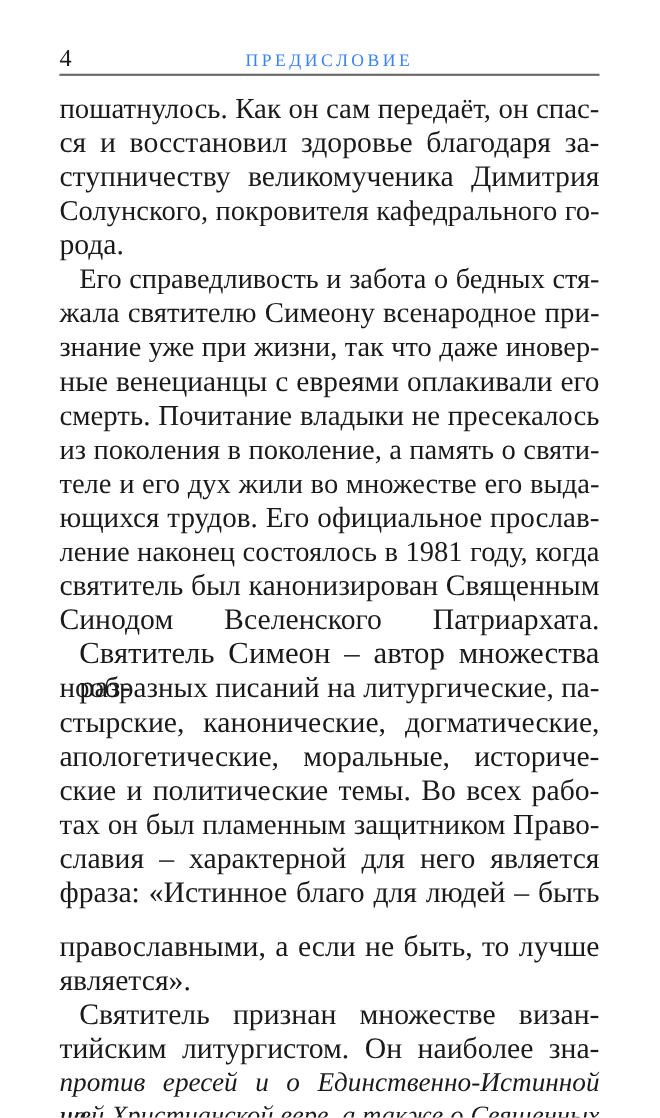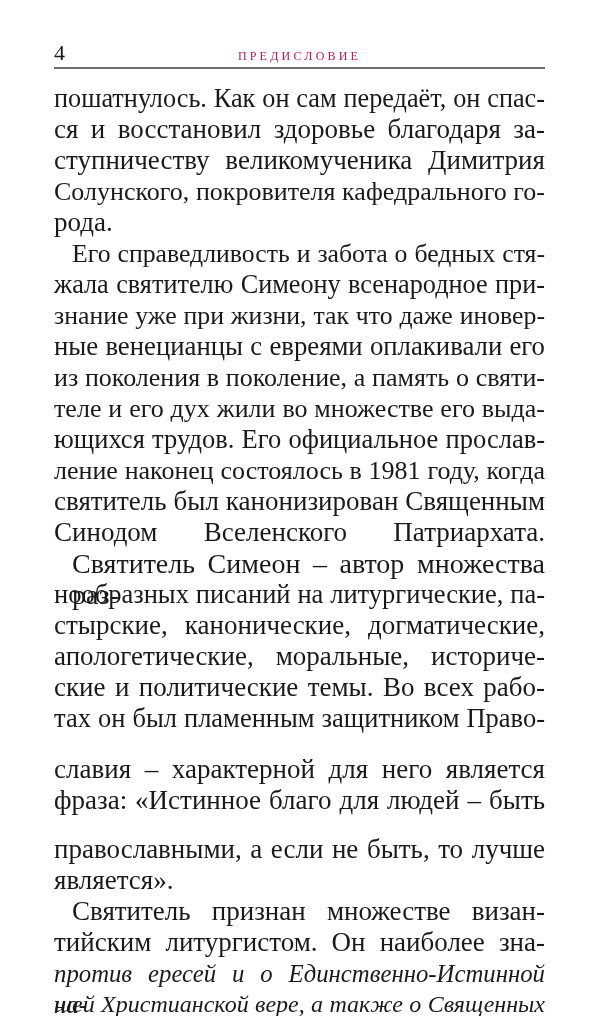--- a/index.html
+++ b/index.html
@@ -35,24 +35,24 @@
       top: 2px;
       font-size: 22px;
       line-height: 22px;
     }
     .section-title {
       position: absolute;
       left: 0;
       right: 0;
       top: 9px;
       text-align: center;
-      font-size: 12px;
+      font-size: 16px;
       letter-spacing: 3.2px;
       line-height: 14px;
-      color: #be185d;
+      color: #3b82f6;
     }
     .text-body {
       position: absolute;
       top: 83px;
       left: 0;
       width: 491px;
     }
     .line {
       display: block;
       height: 31px;
@@ -92,33 +92,34 @@
   <div class="text-body" id="text-body">
       <div class="line just" style="white-space: normal; font-size: 26.25px;"><span>пошатнулось. Как он сам передаёт, он спас-</span></div>
       <div class="line just" style="white-space: normal;"><span>ся и восстановил здоровье благодаря за-</span></div>
       <div class="line just" style="white-space: normal;"><span>ступничеству великомученика Димитрия</span></div>
       <div class="line just" style="white-space: normal; font-size: 26px;"><span>Солунского, покровителя кафедрального го-</span></div>
       <div class="line just last" style="white-space: normal;"><span>рода.</span></div>
       <div class="line just indent" style="white-space: normal; font-size: 25.75px;"><span>Его справедливость и забота о бедных стя-</span></div>
       <div class="line just" style="white-space: normal; font-size: 26.25px;"><span>жала святителю Симеону всенародное при-</span></div>
       <div class="line just" style="white-space: normal; font-size: 25.75px;"><span>знание уже при жизни, так что даже иновер-</span></div>
       <div class="line just" style="white-space: normal; font-size: 26.75px;"><span>ные венецианцы с евреями оплакивали его</span></div>
+      <div class="line just" style="white-space: normal; font-size: 26.25px;"><span>смерть. Почитание владыки не пресекалось</span></div>
       <div class="line just" style="white-space: normal; font-size: 26px;"><span>из поколения в поколение, а память о святи-</span></div>
       <div class="line just" style="white-space: normal; font-size: 26px;"><span>теле и его дух жили во множестве его выда-</span></div>
       <div class="line just" style="white-space: normal; font-size: 26.5px; font-family: Liberation Serif, serif;"><span>ющихся трудов. Его официальное прослав-</span></div>
       <div class="line just" style="white-space: normal; font-size: 26px;"><span>ление наконец состоялось в 1981 году, когда</span></div>
       <div class="line just" style="white-space: normal;"><span>святитель был канонизирован Священным</span></div>
       <div class="line just last" style="white-space: normal;"><span>Синодом Вселенского Патриархата.</span></div>
       <div class="line just indent" style="white-space: normal; font-size: 28px;"><span>Святитель Симеон – автор множества раз-</span></div>
       <div class="line just" style="white-space: normal; font-size: 26.5px;"><span>нообразных писаний на литургические, па-</span></div>
       <div class="line just" style="white-space: normal;"><span>стырские, канонические, догматические,</span></div>
       <div class="line just" style="white-space: normal;"><span>апологетические, моральные, историче-</span></div>
       <div class="line just" style="white-space: normal;"><span>ские и политические темы. Во всех рабо-</span></div>
       <div class="line just" style="white-space: normal; font-size: 26.5px;"><span>тах он был пламенным защитником Право-</span></div>
-      <div class="line just" style="white-space: normal; margin-top: 20px;"><span>славия – характерной для него является</span></div>
+      <div class="line just" style="white-space: normal;"><span>славия – характерной для него является</span></div>
       <div class="line just" style="white-space: normal;"><span>фраза: «Истинное благо для людей – быть</span></div>
       <div class="line just" style="white-space: normal; margin-top: 18px;"><span>православными, а если не быть, то лучше</span></div>
       <div class="line just last" style="white-space: normal;"><span>является».</span></div>
       <div class="line just indent" style="white-space: normal;"><span>Святитель признан множестве визан-</span></div>
       <div class="line just" style="white-space: normal;"><span>тийским литургистом. Он наиболее зна-</span></div>
       <div class="line just" style="white-space: normal; font-size: 24.75px;"><span class="it">против ересей и о Единственно-Истинной на-</span></div>
       <div class="line just" style="white-space: normal; font-size: 24px;"><span class="it">шей Христианской вере, а также о Священных</span></div>
     </div>
 </div>
 

